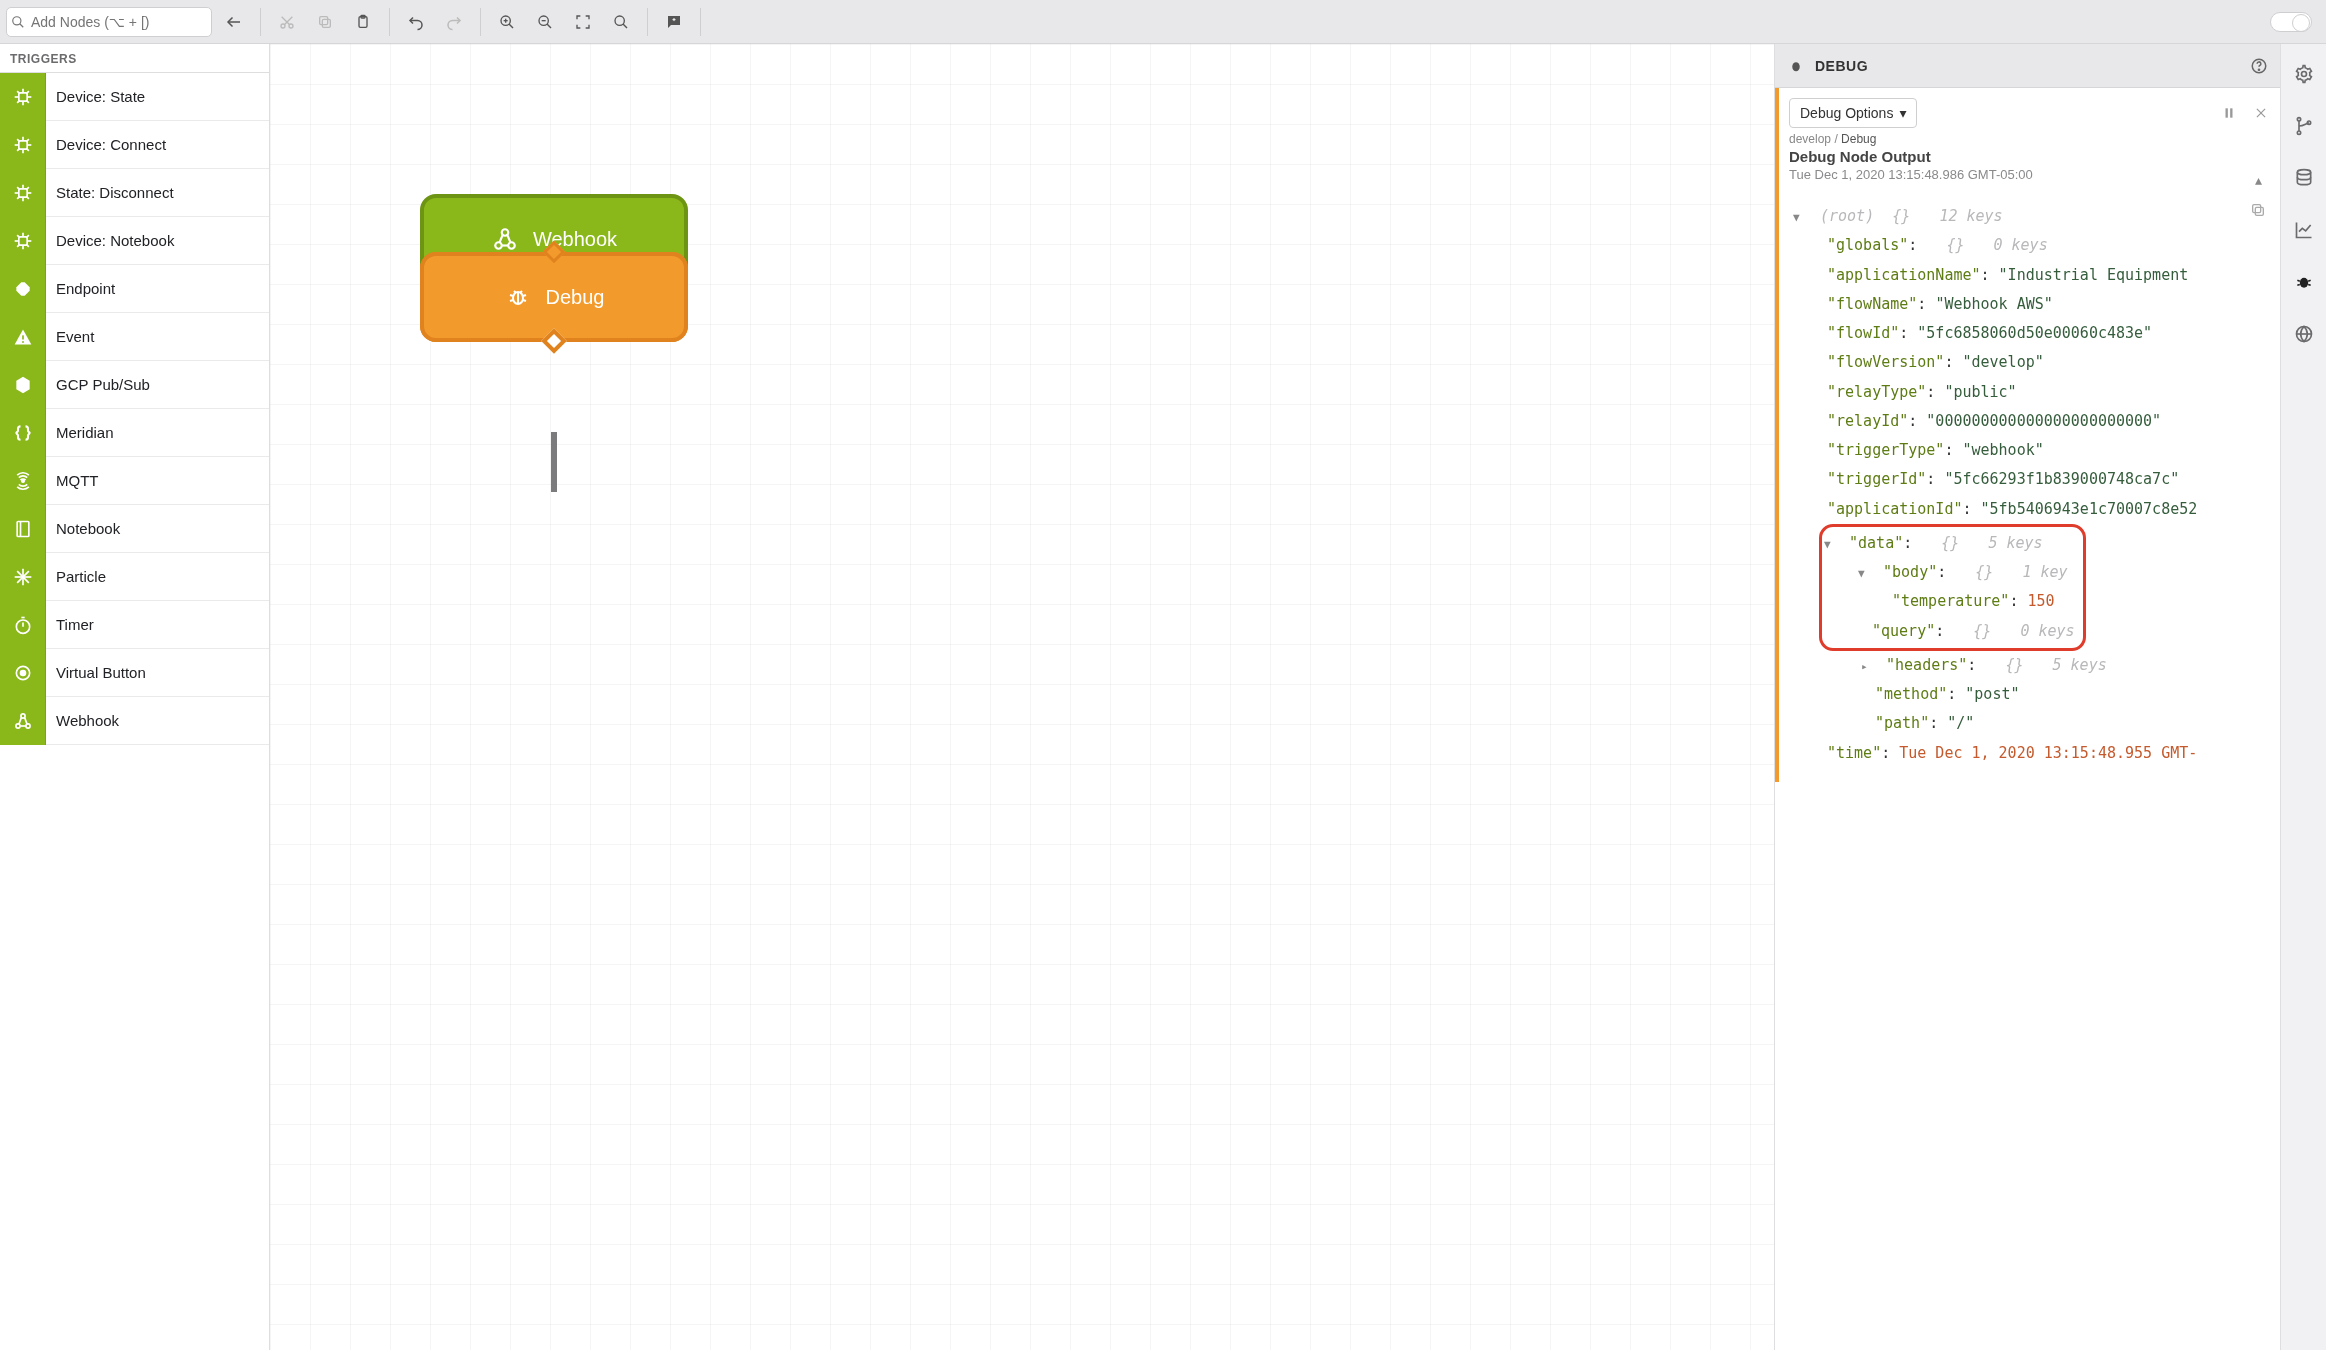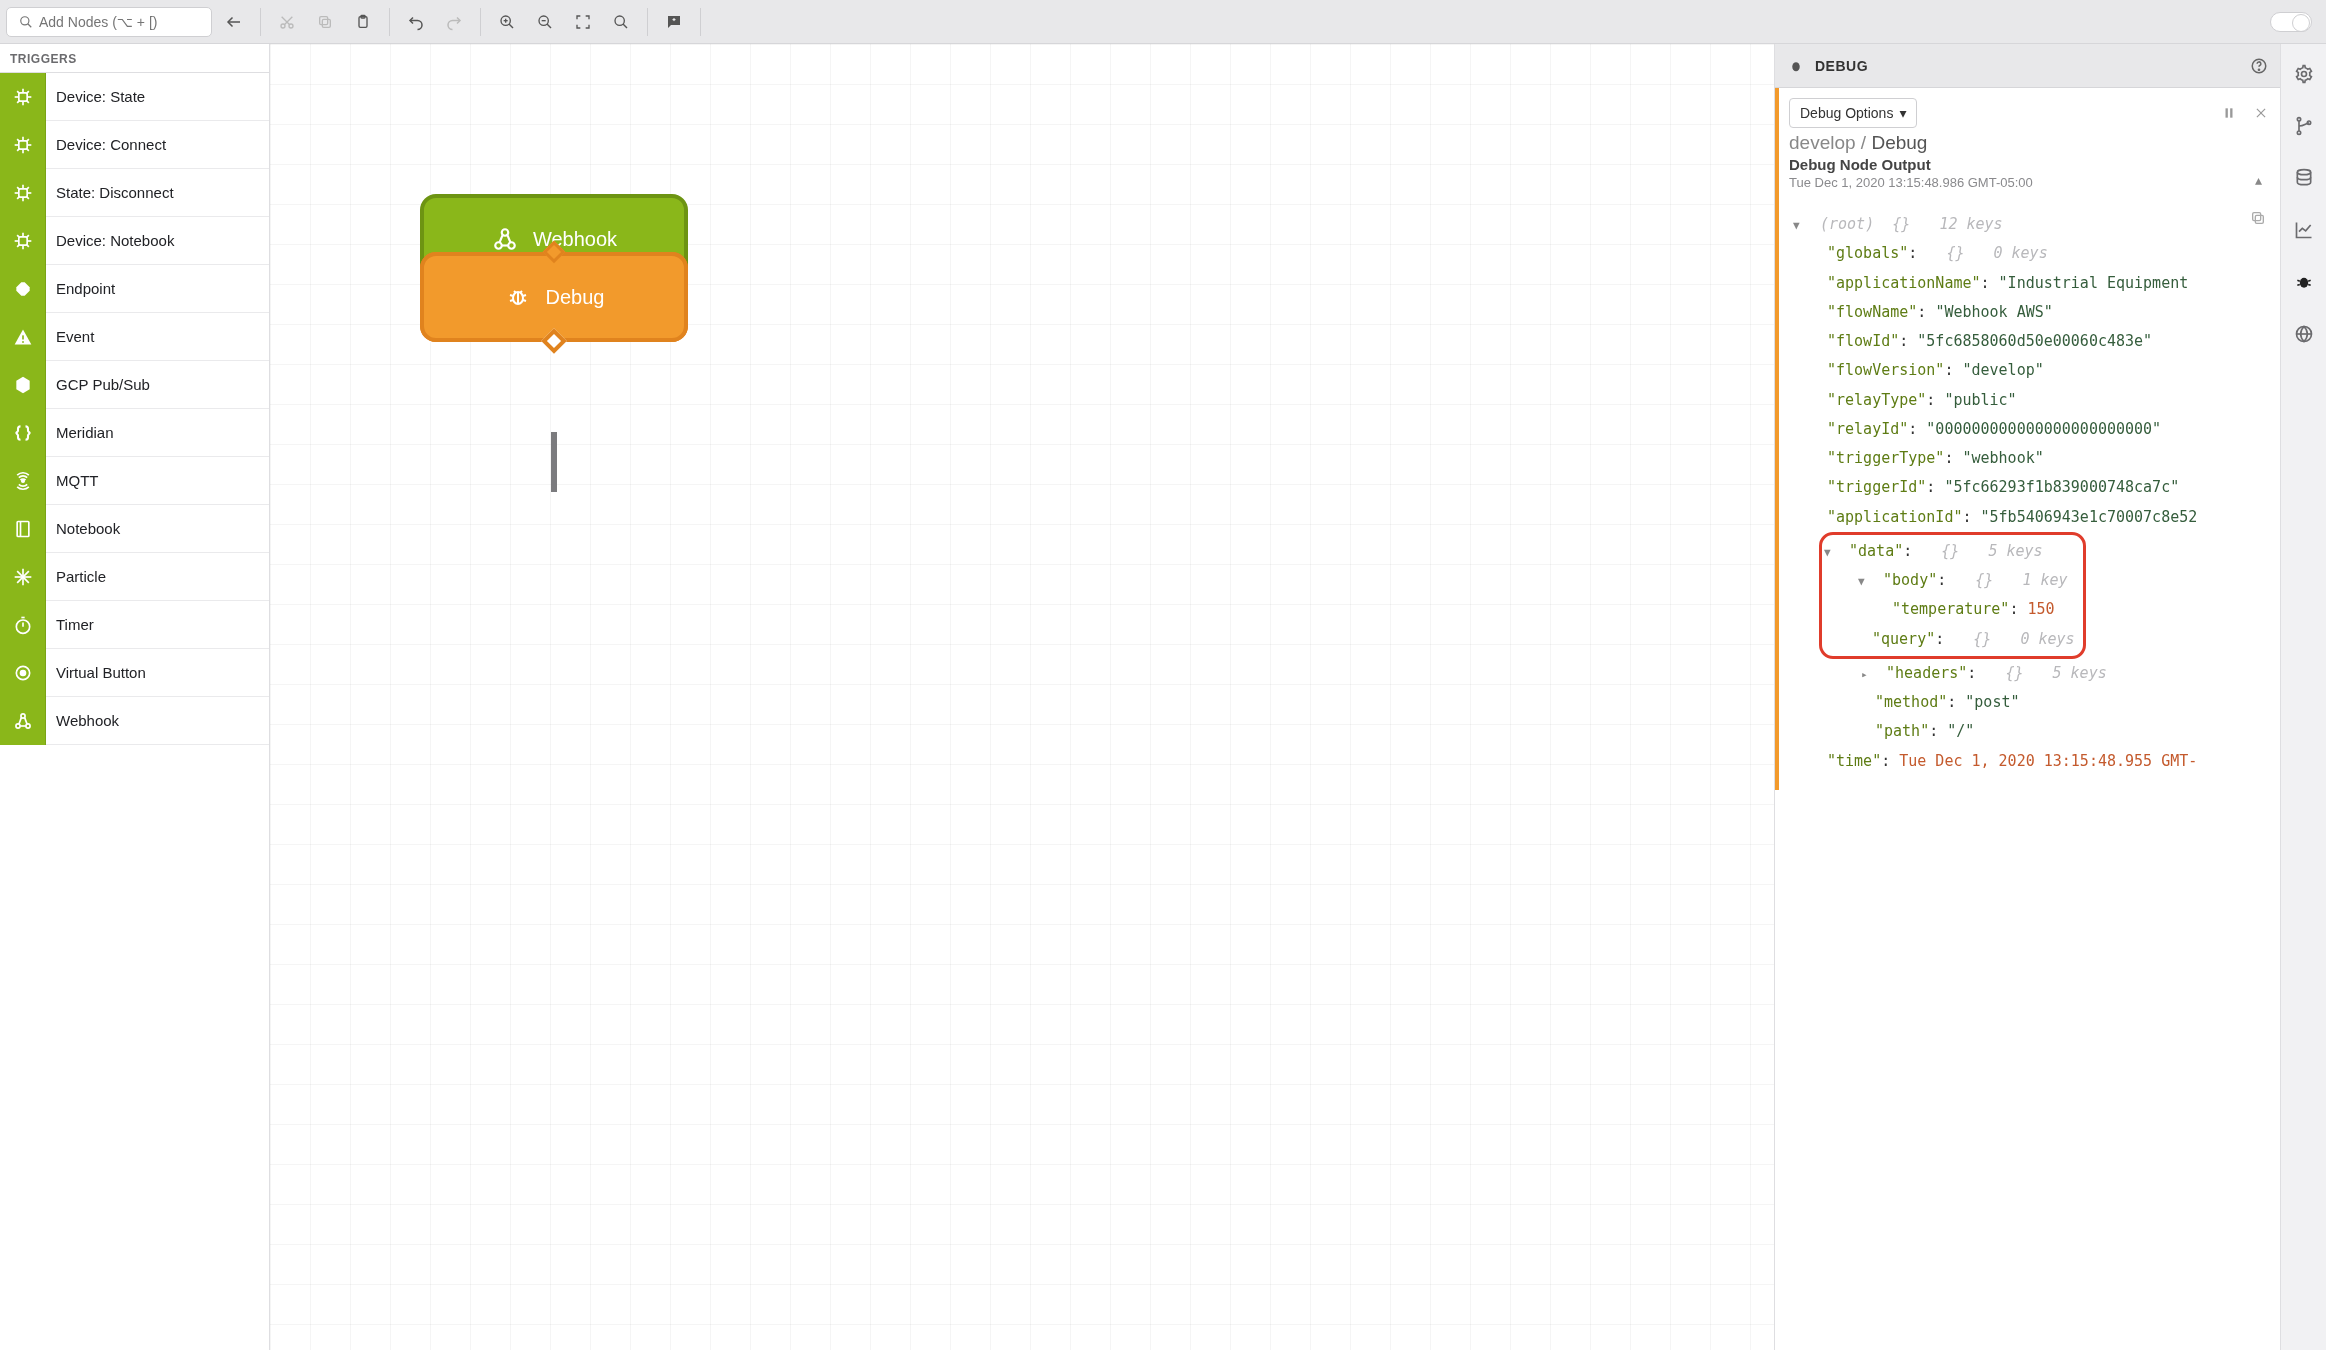--- a/index.html
+++ b/index.html
@@ -1,21 +1,21 @@
 <!DOCTYPE html>
 <html><head>
 <meta charset="utf-8">
 <style>
   * { box-sizing: border-box; margin: 0; padding: 0; }
   html, body { width: 100%; height: 100%; font-family: -apple-system, "Helvetica Neue", Arial, sans-serif; font-size: 14px; color: #333; }
   body { display: flex; flex-direction: column; background: #fff; }
 
   
   .toolbar { height: 44px; background: #e8e8ea; border-bottom: 1px solid #d6d6d9; display: flex; align-items: center; padding: 0 6px; gap: 6px; }
-  .toolbar .search { width: 206px; height: 30px; background: #fff; border: 1px solid #cfcfd2; border-radius: 5px; display: flex; align-items: center; padding: 0 12px; color: #555; gap: 6px; }
+  .toolbar .search { width: 206px; height: 30px; background: #fff; border: 1px solid #cfcfd2; border-radius: 5px; display: flex; align-items: center; padding: 0 4px; color: #555; gap: 6px; }
   .toolbar .search input { border: none; outline: none; width: 100%; font-size: 14px; color: #333; background: transparent; }
   .toolbar .tbtn { width: 32px; height: 30px; display: flex; align-items: center; justify-content: center; color: #555; border-radius: 4px; cursor: pointer; }
   .toolbar .tbtn.disabled { color: #bbb; cursor: default; }
   .toolbar .sep { width: 1px; height: 28px; background: #cfcfd2; margin: 0 4px; }
   .toggle { width: 42px; height: 20px; border: 1px solid #cfcfd2; border-radius: 10px; background: #fff; position: relative; margin-left: auto; margin-right: 8px; }
   .toggle::after { content: ""; position: absolute; width: 16px; height: 16px; border-radius: 50%; background: #fff; border: 1px solid #cfcfd2; right: 1px; top: 1px; }
   .toggle .bug { position: absolute; right: 3px; top: 2px; font-size: 9px; color: #8ea522; }
 
   
   .main { flex: 1; display: flex; min-height: 0; }
@@ -45,21 +45,21 @@
   
   .debug { width: 506px; border-left: 1px solid #dedee1; display: flex; flex-direction: column; background: #fff; }
   .debug-header { height: 44px; background: #e8e8ea; border-bottom: 1px solid #d6d6d9; display: flex; align-items: center; padding: 0 12px; gap: 10px; color: #333; font-weight: 700; letter-spacing: 0.5px; }
   .debug-header .bugico { color: #555; }
   .debug-arite { margin-left: auto; color: #555; display: flex; gap: 14px; }
   .debug-arite span { cursor: pointer; }
   .debug-sub { padding: 10px 12px 10px 10px; border-left: 4px solid #f29a2c; }
   .debug-options { display: flex; gap: 10px; align-items: center; margin-bottom: 4px; }
   .debug-options .btn { border: 1px solid #cfcfd2; border-radius: 4px; padding: 6px 10px; font-size: 14px; cursor: pointer; display: flex; gap: 6px; align-items: center; }
   .debug-options .right { margin-left: auto; display: flex; gap: 18px; color: #888; }
-  .crumbs { color: #888; font-size: 19px; }
+  .crumbs { color: #888; font-size: 12px; }
   .crumbs .cur { color: #555; }
   .dbg-title { font-weight: 600; color: #444; font-size: 15px; margin-top: 2px; }
   .dbg-time { color: #8a8a8d; font-size: 13px; margin-top: 2px; }
   .json { font-family: ui-monospace, Menlo, Consolas, monospace; font-size: 15px; line-height: 1.95; padding: 10px 14px 14px 14px; border-left: 4px solid #f29a2c; white-space: nowrap; overflow-x: hidden; position: relative; }
   .json .ind1 { padding-left: 0; }
   .json .ind2 { padding-left: 34px; }
   .json .ind3 { padding-left: 68px; }
   .json .row { display: block; }
   .key { color: #5e7c14; }
   .str { color: #355d3c; }

